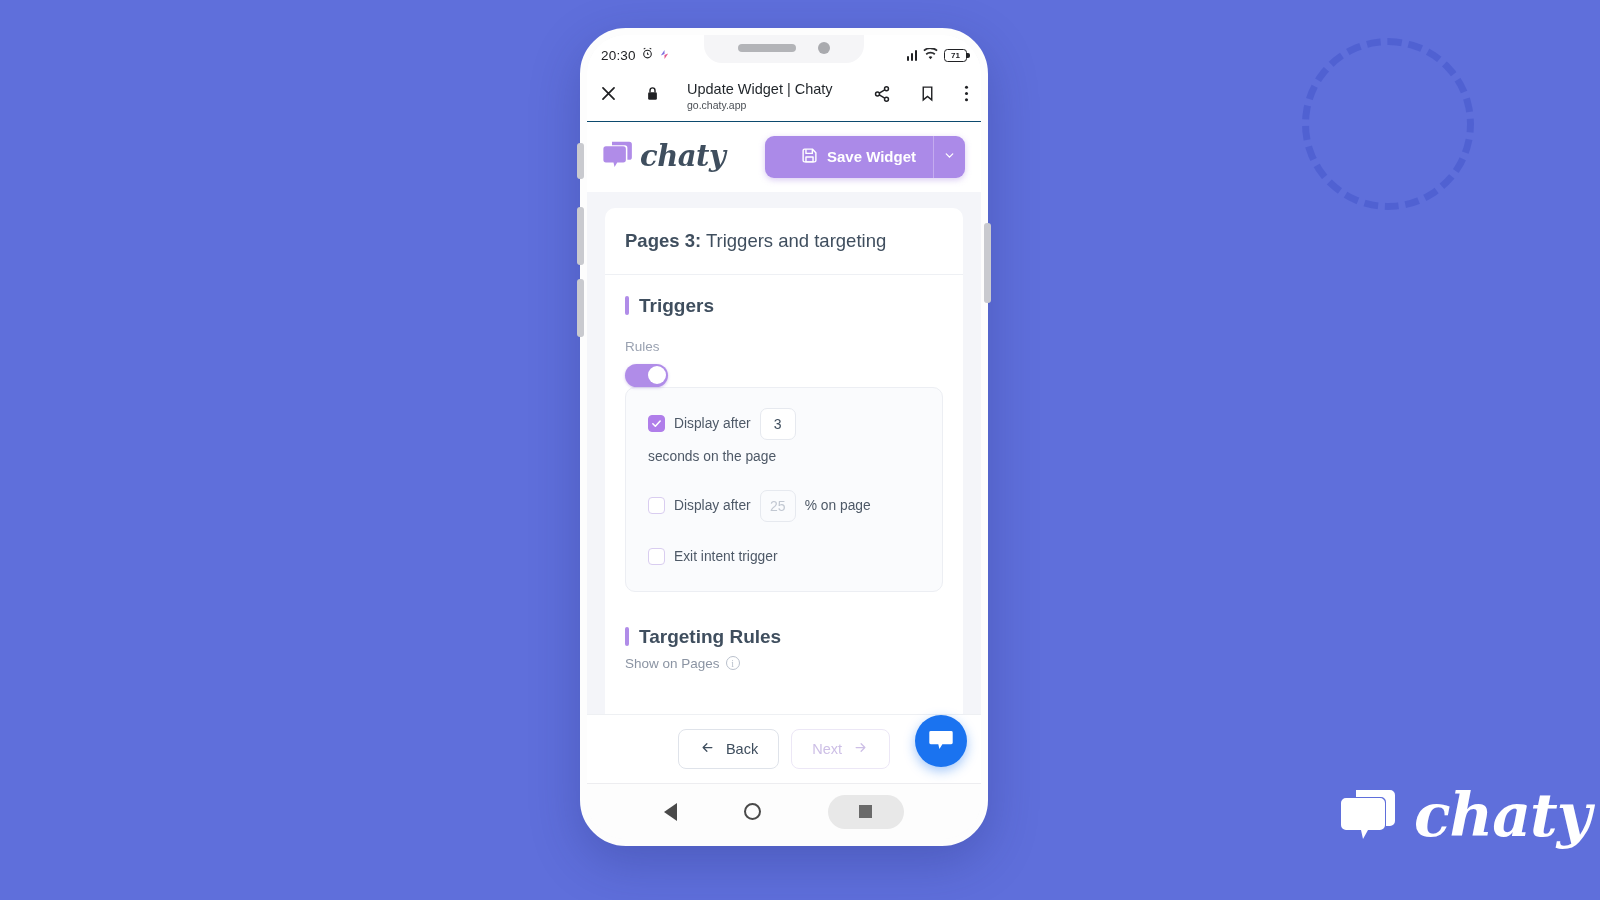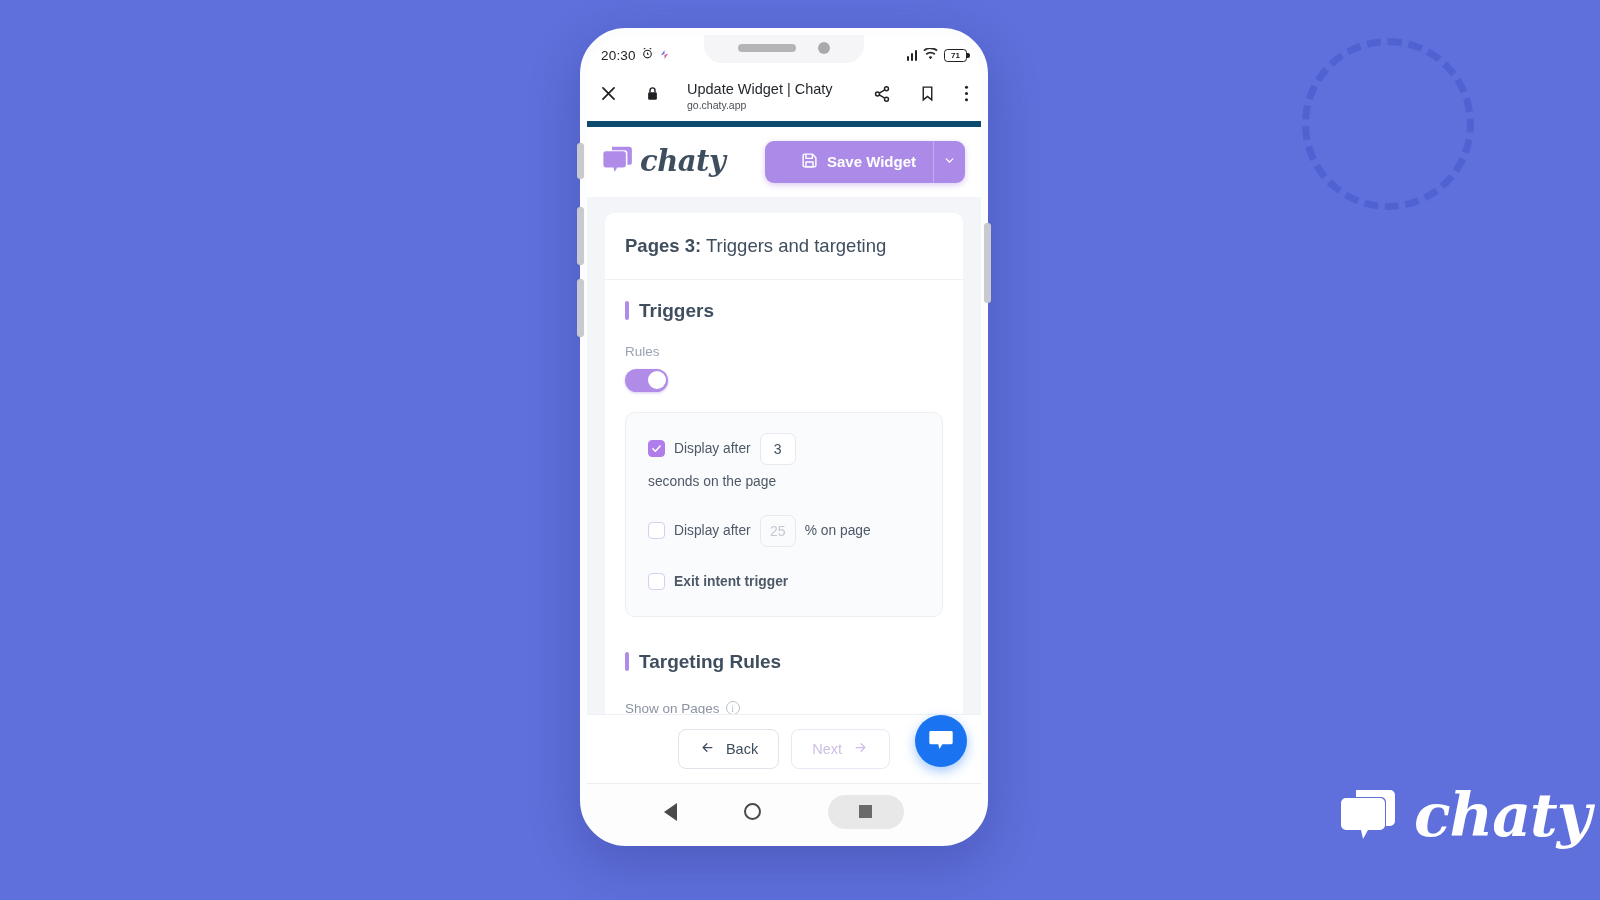--- a/index.html
+++ b/index.html
@@ -100,21 +100,21 @@
     content:""; position:absolute; right:-3.5px; top:3.5px;
     width:2.4px; height:5px; background:#202124; border-radius:0 2px 2px 0;
   }
 
   
   .browserbar {
     background: #ffffff;
     display: flex; align-items: center;
     padding: 6px 12px 10px 12px;
     gap: 28px;
-    border-bottom: 6px solid #0c4a6e;
+    border-bottom: 1px solid #0c4a6e;
     flex: 0 0 auto;
   }
   .bb-title { font-size: 14.5px; color: #1f2429; font-weight: 400; line-height: 1.15; white-space: nowrap; }
   .bb-url { font-size: 10.5px; color: #4a4f55; margin-top: 1px; }
   .bb-center { flex: 1; min-width: 0; }
   .bb-icon { cursor: pointer; flex: 0 0 auto; }
 
   
   .appheader {
     background: #ffffff;
@@ -186,46 +186,45 @@
     width: 43px; height: 23px; border-radius: 12px;
     background: #b08ce8; position: relative; cursor: pointer;
     box-shadow: 0 1px 3px rgba(140,100,210,.35);
   }
   .toggle .knob {
     position: absolute; right: 2.5px; top: 2.5px;
     width: 18px; height: 18px; border-radius: 50%; background: #fff;
   }
 
   .trigger-box {
-    margin-top: 20px;
     background: #fafbfd;
     border: 1px solid #eceef3;
     border-radius: 10px;
     padding: 20px 22px 26px 22px;
   }
   .trow { display: flex; flex-wrap: wrap; align-items: center; gap: 9px; margin-bottom: 26px; }
-  .trow:last-child { margin-bottom: 0; font-weight: bold; }
+  .trow:last-child { margin-bottom: 0; }
   .cb {
     width: 17px; height: 17px; border-radius: 4px;
     border: 1.6px solid #d9cdf0; background: #fff;
     flex: 0 0 auto; cursor: pointer;
     display: flex; align-items: center; justify-content: center;
   }
   .cb.checked { background: #b07eea; border-color: #b07eea; }
   .ttext { font-size: 13.8px; color: #4e5967; }
   .numbox {
     width: 36px; height: 32px;
     border: 1px solid #e6e9ef; border-radius: 7px;
     background: #fff;
     display: flex; align-items: center; justify-content: center;
     font-size: 14px; color: #3f4e5e; cursor: text;
   }
   .numbox.ghost { background: #fafbfd; color: #c2c8d2; }
 
-  .show-pages { font-size: 13.5px; color: #8b94a3; display: flex; align-items: center; gap: 6px; margin-top: 28px; }
+  .show-pages { font-size: 13.5px; color: #8b94a3; display: flex; align-items: center; gap: 6px; margin-top: 8px; }
   .info-i {
     width: 14px; height: 14px; border-radius: 50%;
     border: 1.2px solid #b9c0cc; color: #b9c0cc;
     font-size: 10px; display: flex; align-items: center; justify-content: center;
     font-family: "Liberation Serif", serif; cursor: pointer;
   }
 
   
   .footer {
     flex: 0 0 auto;

